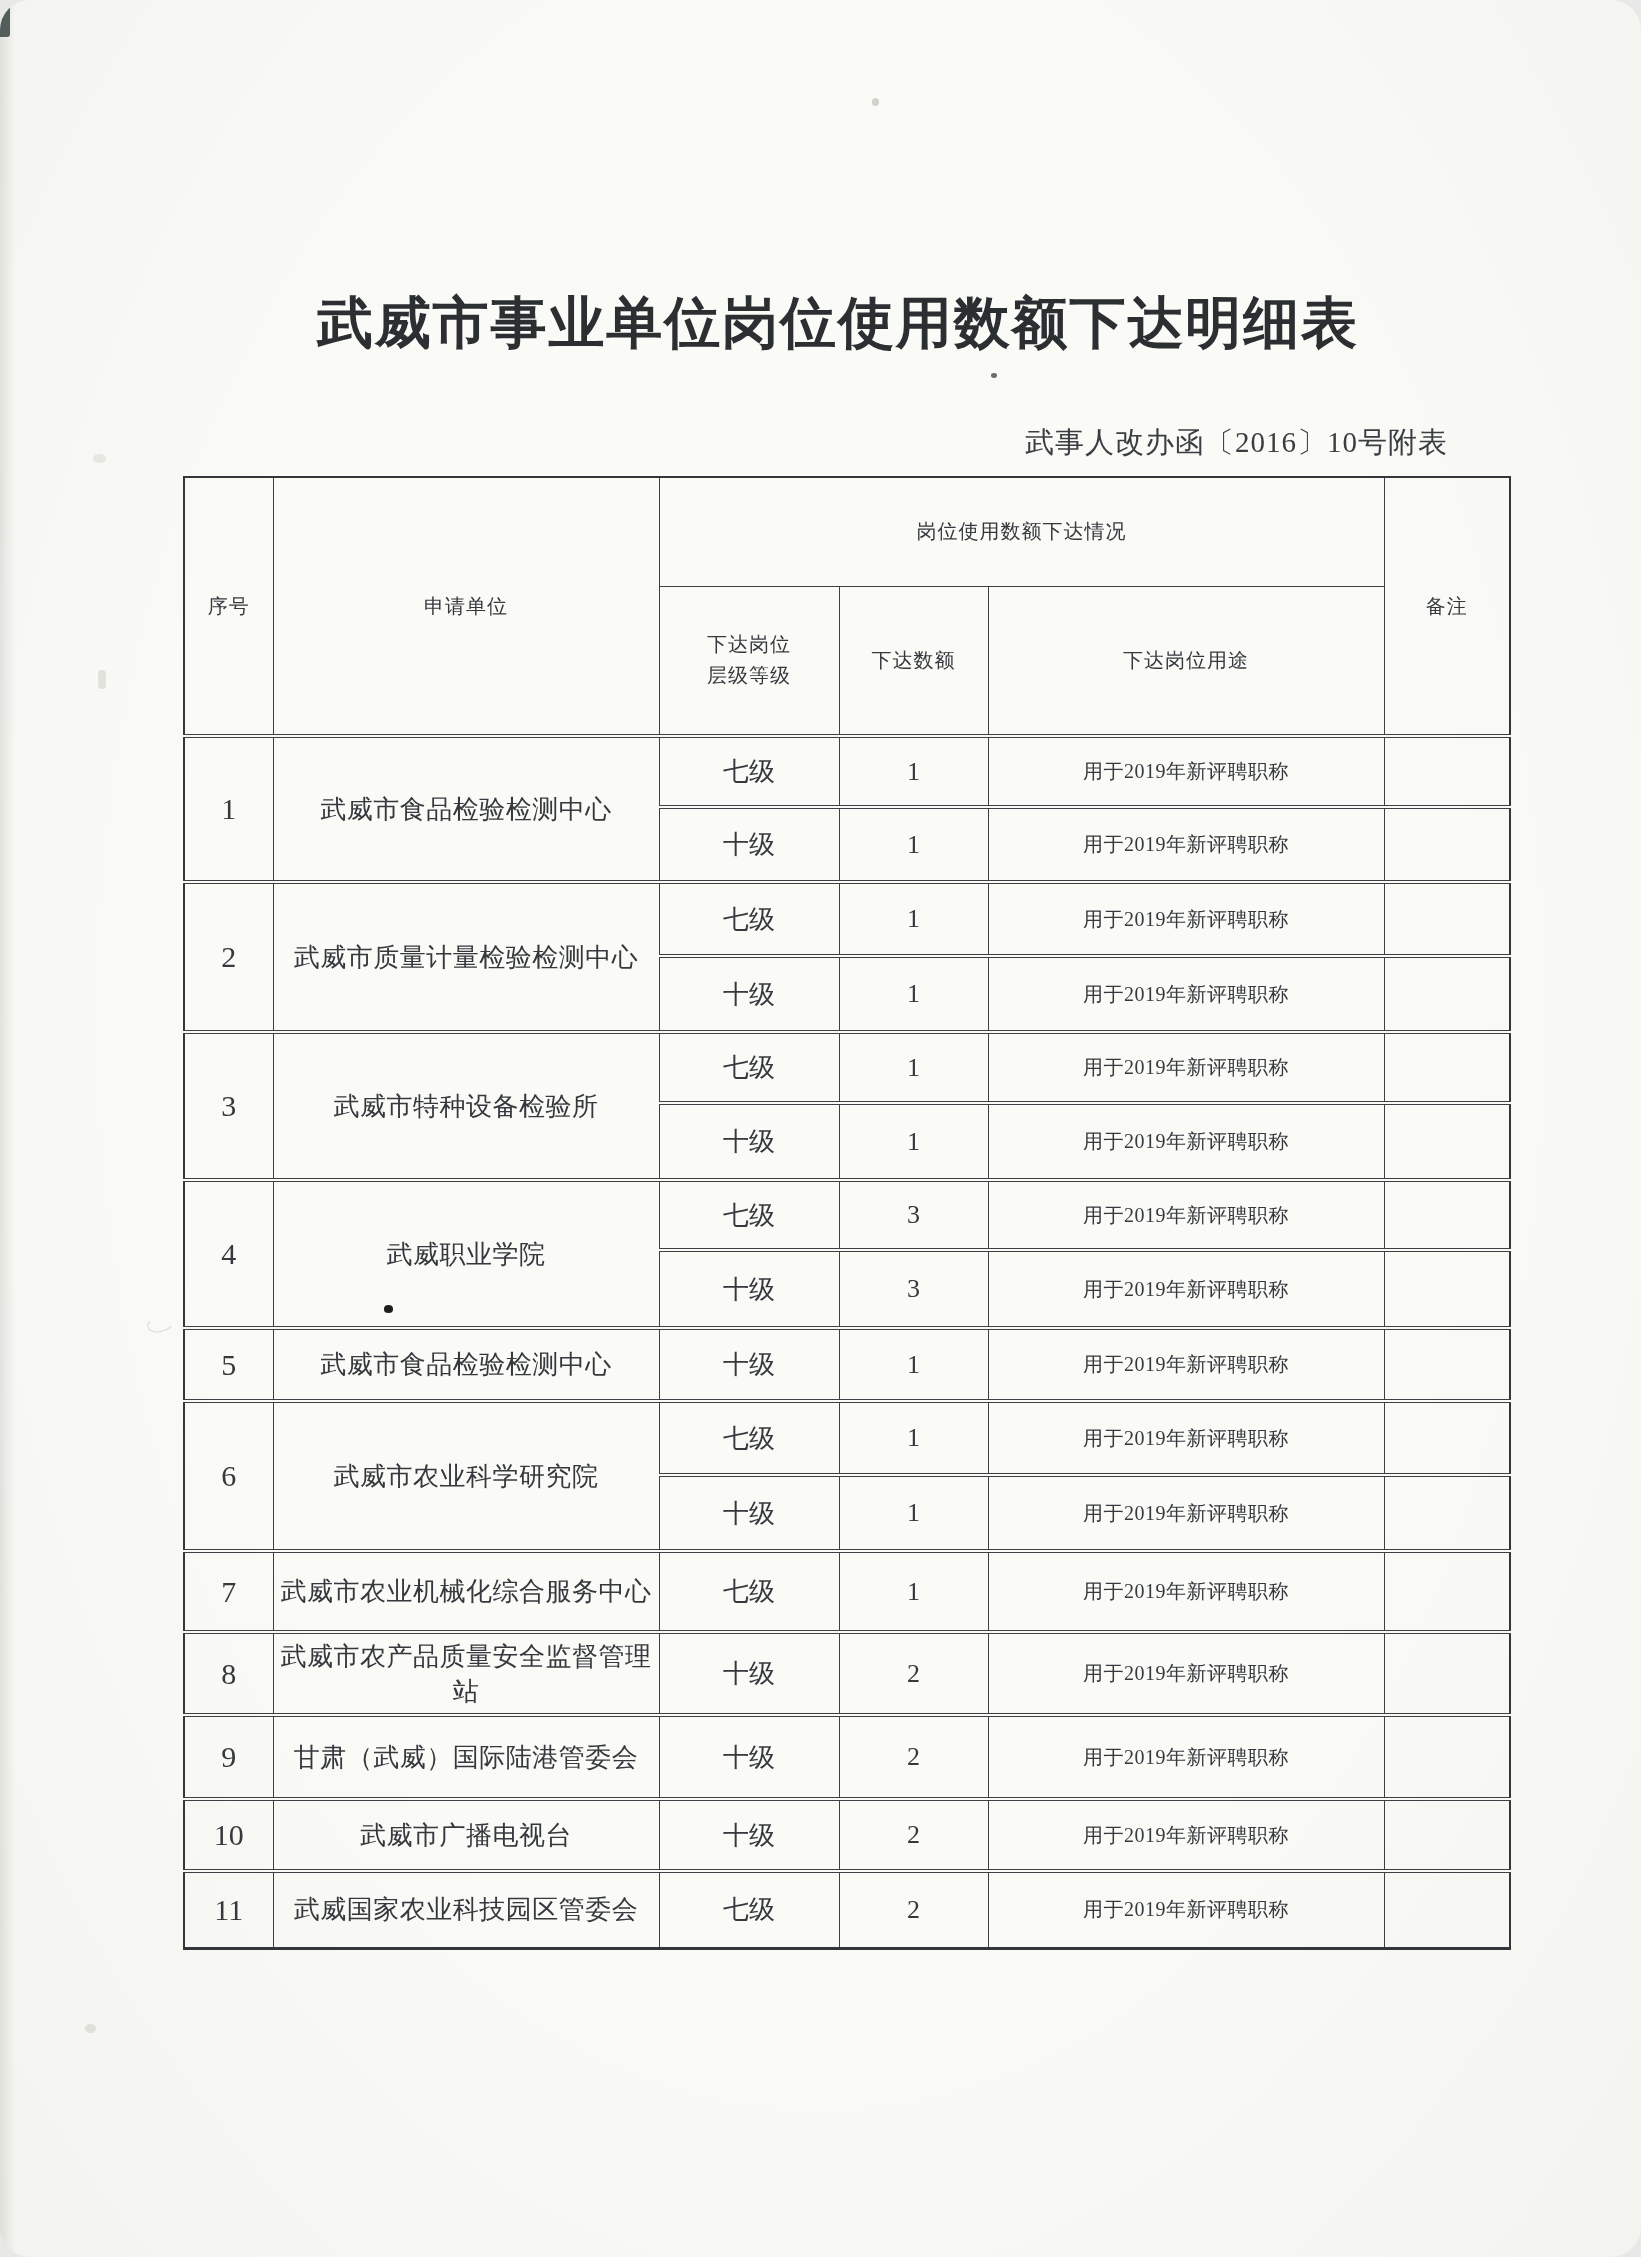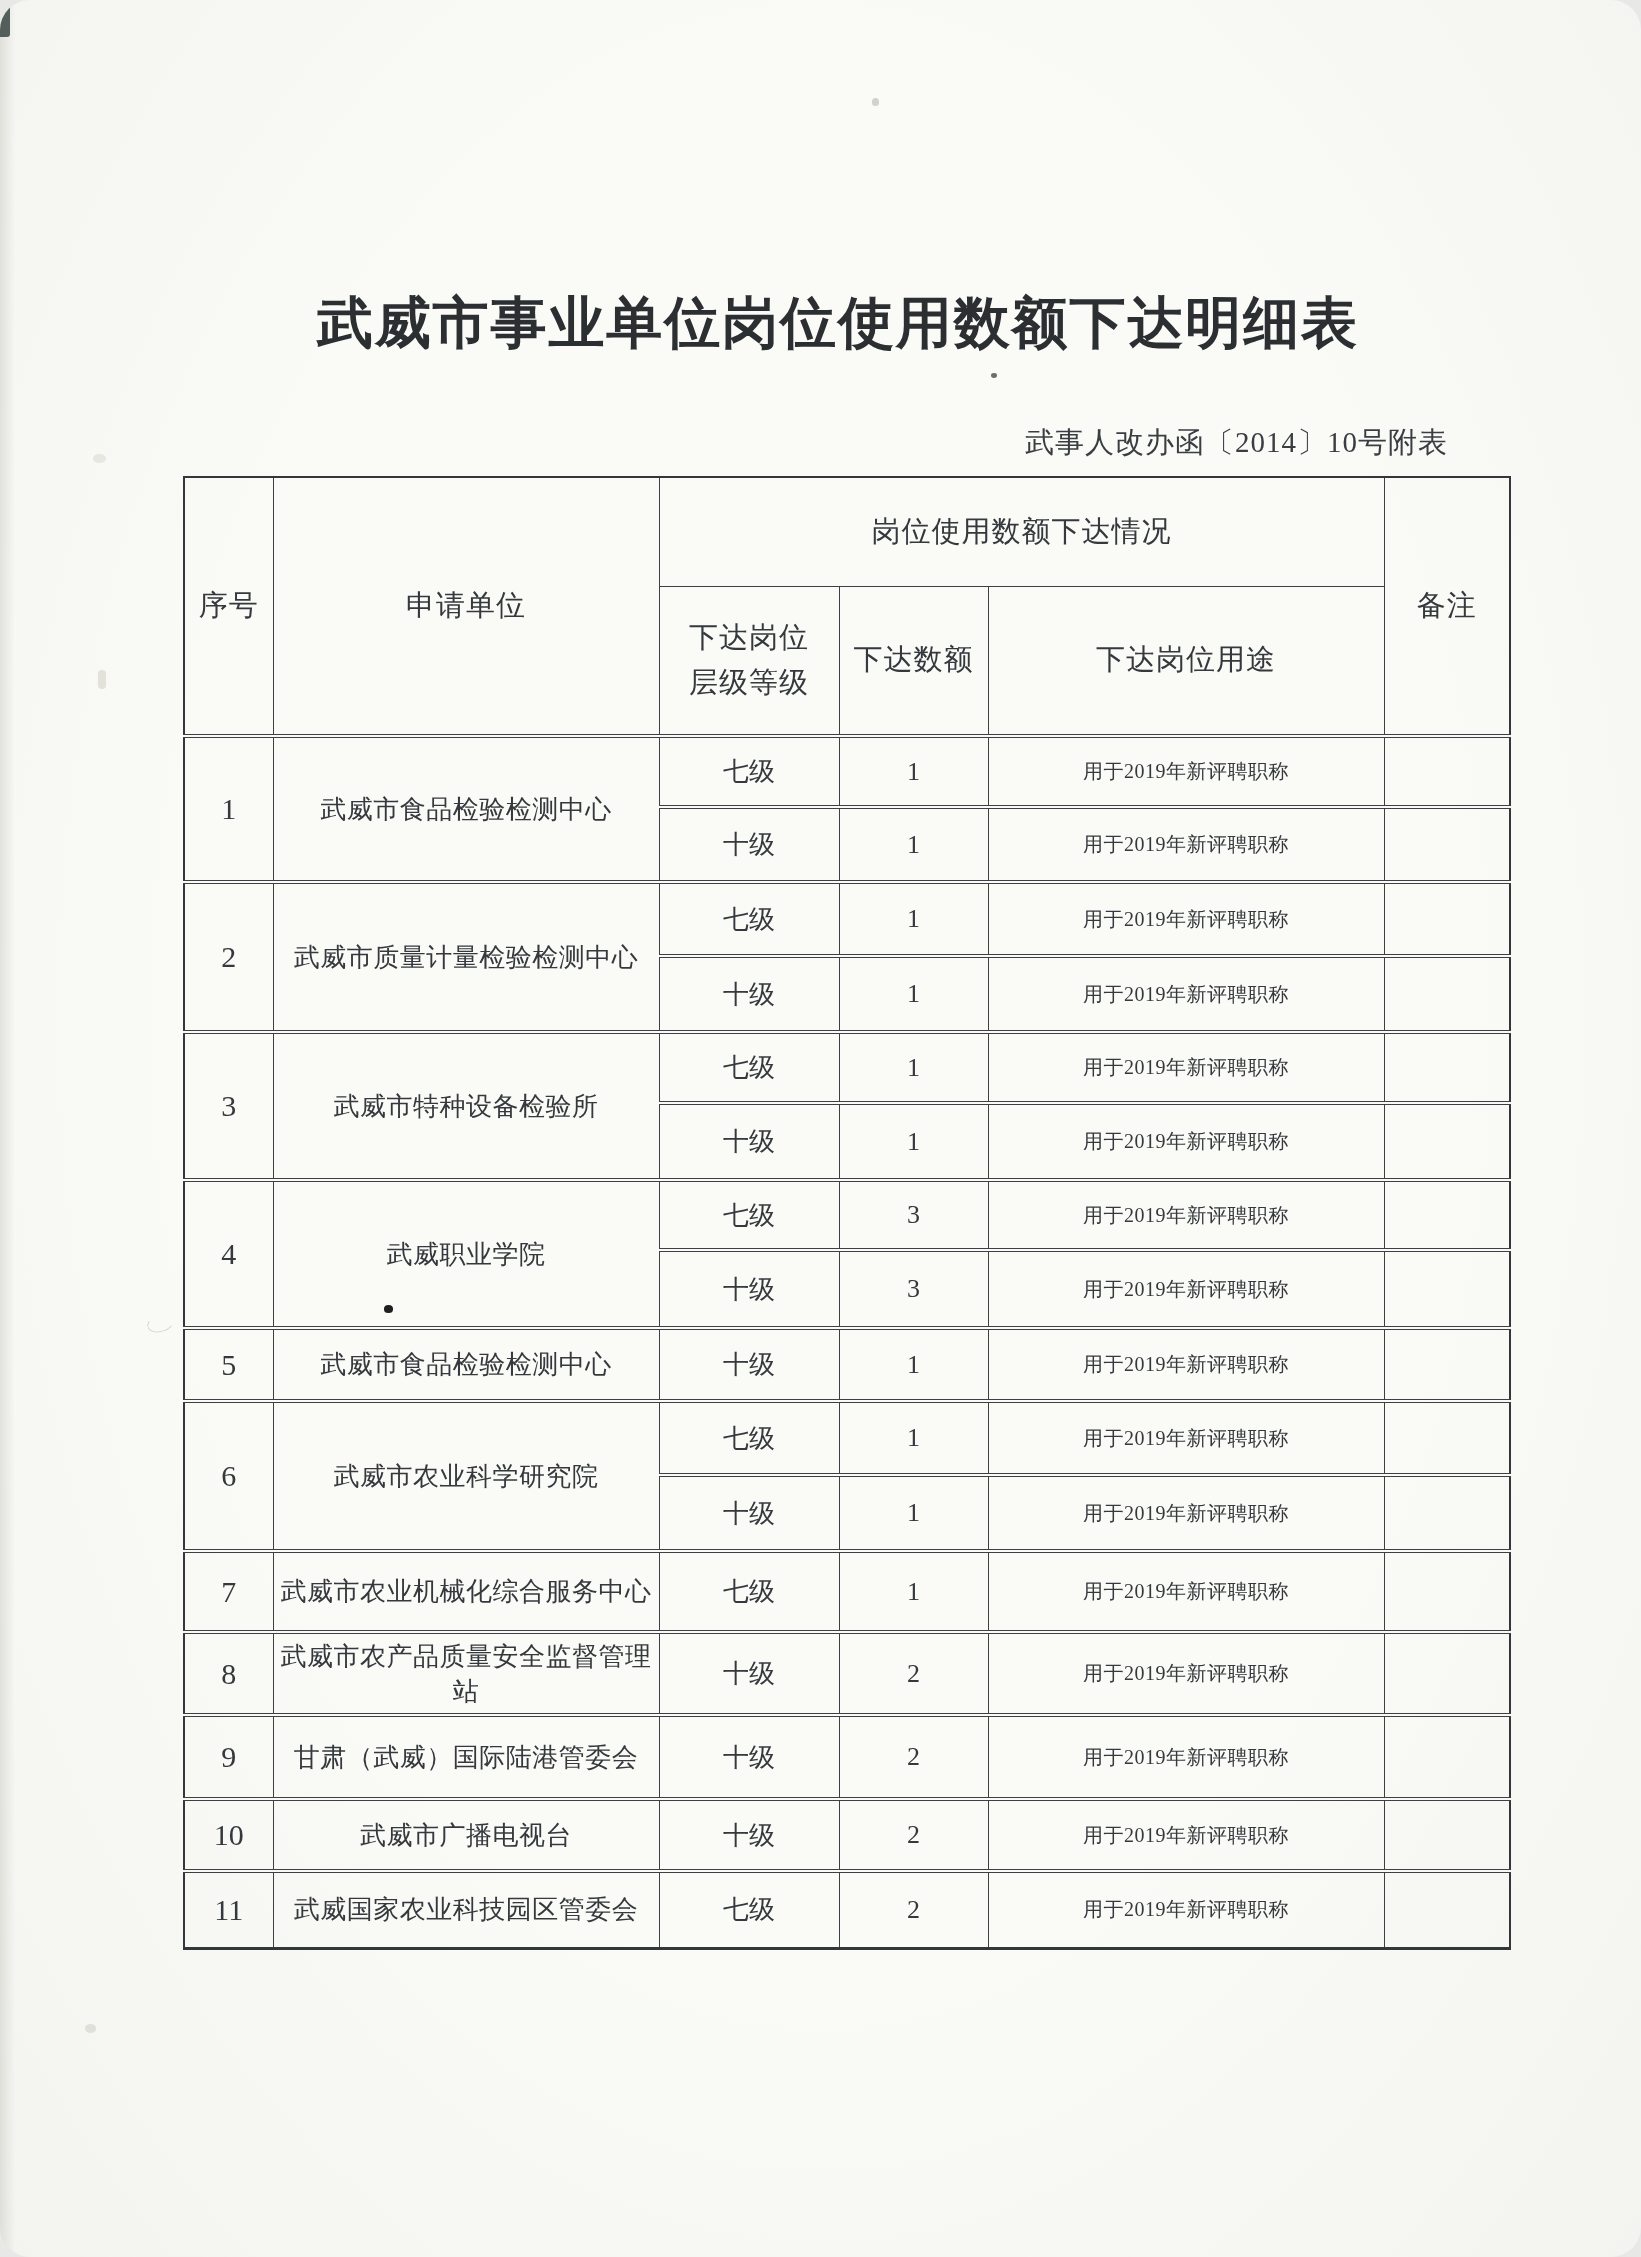--- a/index.html
+++ b/index.html
@@ -26,21 +26,21 @@
     position:absolute; left:183px; top:476px; width:1325px;
     border-collapse:collapse; table-layout:fixed;
     color:#35393d; border:2.9px solid #33373b; border-bottom:3.9px solid #33373b;
   }
   table.alloc td {
     border:1.9px solid #3c4044; text-align:center; vertical-align:middle;
     padding:0 1.9px; overflow:hidden;
   }
   tr.d > td { border-top:4.8px double #3c4044; }   
   tr.h2 > td { border-top:1.9px solid #3c4044; }
-  .h  { font-size:29px; letter-spacing:1px; }
+  .h  { font-size:20px; letter-spacing:1px; }
   .h-level { white-space:pre-line; line-height:1.55; }
   .c-no      { font-size:30px; }
   .c-unit    { font-size:26px; letter-spacing:0.5px; }
   .c-level   { font-size:26px; }
   .c-qty     { font-size:26px; }
   .c-purpose { font-size:20px; letter-spacing:0.5px; }
   
   .art { position:absolute; pointer-events:none; }
   .corner-mark { left:0; top:1.9px; width:9.7px; height:35px; background:#3a4744; opacity:.85; border-radius:0 2.9px 2.9px 0; }
   .title-dot { left:991px; top:373px; width:5.8px; height:4.8px; background:#6d6d6a; border-radius:50%; }
@@ -51,21 +51,21 @@
   .speck-1 { left:872px; top:98px; width:6.8px; height:7.7px; background:#d2d2cb; border-radius:50%; }
   .smudge-4 { left:93px; top:454px; width:12.6px; height:8.7px; background:#e2e2db; border-radius:50%; opacity:.8; }
 </style>
 </head>
 <body>
 
 <div class="page">
   <div class="edge-shade"></div>
 
   <div class="doc-title">武威市事业单位岗位使用数额下达明细表</div>
-  <div class="doc-ref">武事人改办函〔2014〕10号附表</div>
+  <div class="doc-ref">武事人改办函〔2016〕10号附表</div>
 
   <table class="alloc">
     <colgroup>
       <col style="width:89px">
         <col style="width:386px">
         <col style="width:180px">
       <col style="width:149px">
         <col style="width:396px">
         <col style="width:126px">
     </colgroup>

